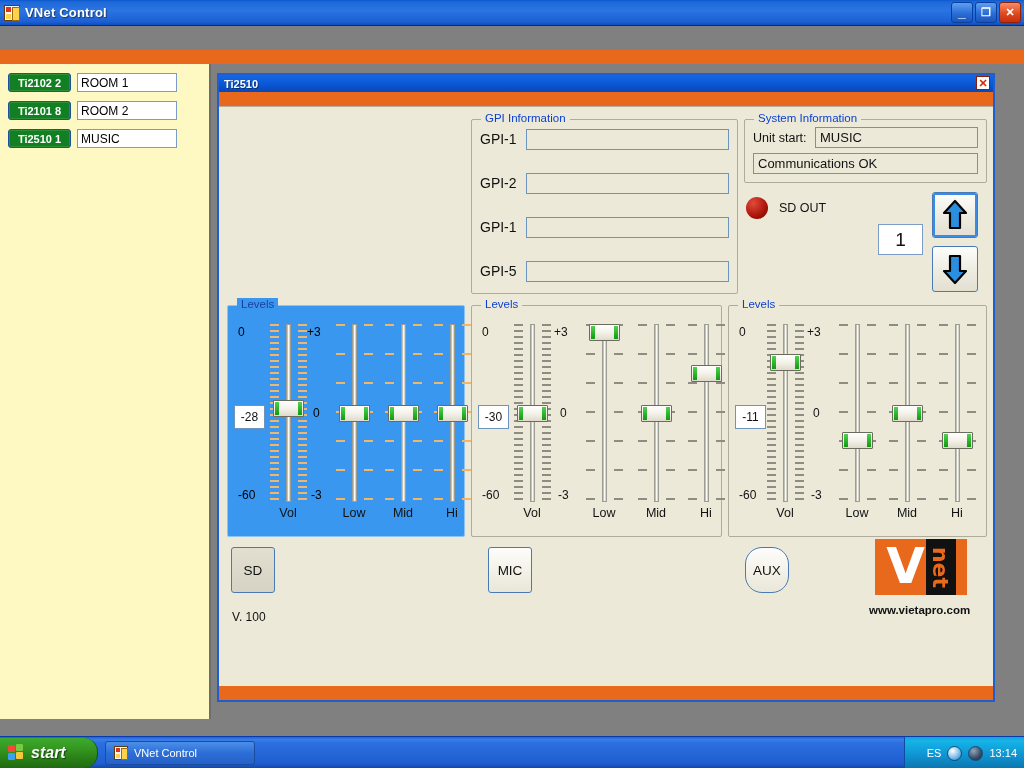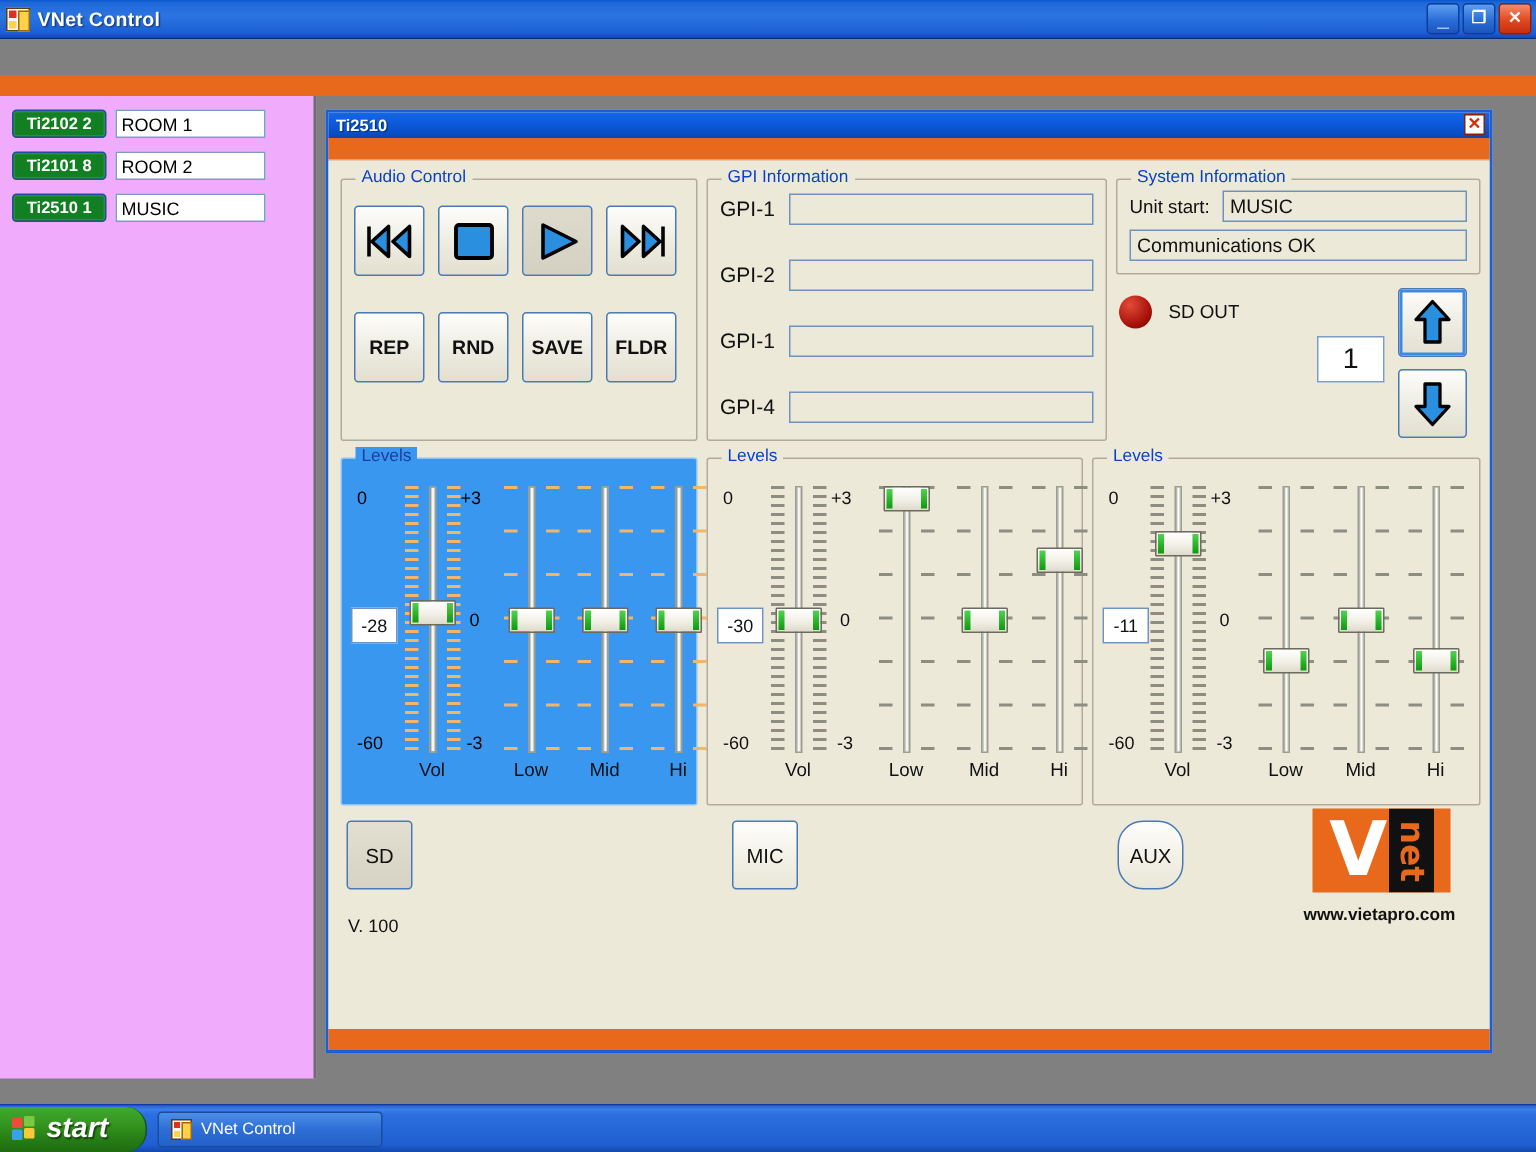--- a/index.html
+++ b/index.html
@@ -69,21 +69,21 @@
     background: #e8691b;
   }
   #client-area {
     position: absolute; left: 0; top: 64px; width: 1024px; height: 672px;
     background: #808080;
   }
 
   
   #device-panel {
     position: absolute; left: 0; top: 0; width: 211px; height: 655px;
-    background: #f0abfc; border-right: 2px solid #6d6d6d;
+    background: #fef9c3; border-right: 2px solid #6d6d6d;
   }
   .device-row { display: flex; align-items: center; gap: 6px; margin: 7px 0 0 8px; }
   .device-btn {
     width: 63px; height: 19px; background: #128022;
     border: 1px solid #1f4fa0; border-radius: 3px;
     color: #ffffff; font-size: 11px; font-weight: bold;
     display: flex; align-items: center; justify-content: center;
     cursor: pointer; box-shadow: inset 0 0 0 1px #2d8f3a;
   }
   .device-name {
@@ -262,21 +262,21 @@
   }
   #start-flag {
     width: 18px; height: 17px; margin-left: 8px; margin-right: 5px; position: relative;
   }
   #start-flag span { position: absolute; width: 7px; height: 7px; border-radius: 1px; }
   #start-flag .f1 { left: 0; top: 1px; background: #ef4a3a; }
   #start-flag .f2 { left: 8px; top: 0; background: #7ac943; }
   #start-flag .f3 { left: 0; top: 9px; background: #3aa0ef; }
   #start-flag .f4 { left: 8px; top: 8px; background: #f7c93a; }
   #start-text {
-    color: #ffffff; font-size: 19px; font-style: italic; font-weight: bold;
+    color: #ffffff; font-size: 16px; font-style: italic; font-weight: bold;
     text-shadow: 1px 1px 1px rgba(0,0,0,.5);
   }
   #task-btn {
     margin-left: 7px; height: 24px; min-width: 150px;
     background: linear-gradient(to bottom, #4b8fe8, #2d6ed6 50%, #2461c8);
     border: 1px solid #1b4c9e; border-radius: 3px;
     display: flex; align-items: center; padding: 0 8px; cursor: pointer;
   }
   #task-icon {
     width: 14px; height: 14px; margin-right: 6px; background: #f8f8f8;
@@ -350,63 +350,34 @@
 
     <div id="child-window">
       <div id="child-title">
         <div class="ct-text">Ti2510</div>
         <div id="child-close">✕</div>
       </div>
       <div id="child-orange-top"></div>
 
       <div id="child-body">
 
-        <div class="group" style="left:8px; top:12px; width:238px; height:175px;">
-          <div class="glabel">Audio Control</div>
-
-          <div class="xbtn transport" style="left:8px; top:17px;">
-            <svg width="34" height="26" viewBox="0 0 34 26">
-              <path d="M16 3 L16 23 L5 13 Z M30 3 L30 23 L19 13 Z M3 3 L3 23" stroke="#000" stroke-width="2.4" fill="#2b8fe0" stroke-linejoin="round"></path>
-            </svg>
-          </div>
-          <div class="xbtn transport" style="left:64px; top:17px;">
-            <svg width="30" height="28" viewBox="0 0 30 28">
-              <rect x="3" y="3" width="24" height="22" rx="2" fill="#2b8fe0" stroke="#000" stroke-width="2.6"></rect>
-            </svg>
-          </div>
-          <div class="xbtn transport pressed" style="left:120px; top:17px;">
-            <svg width="30" height="28" viewBox="0 0 30 28">
-              <path d="M5 3 L27 14 L5 25 Z" fill="#2b8fe0" stroke="#000" stroke-width="2.4" stroke-linejoin="round"></path>
-            </svg>
-          </div>
-          <div class="xbtn transport" style="left:176px; top:17px;">
-            <svg width="34" height="26" viewBox="0 0 34 26">
-              <path d="M4 3 L4 23 L15 13 Z M18 3 L18 23 L29 13 Z M31 3 L31 23" stroke="#000" stroke-width="2.4" fill="#2b8fe0" stroke-linejoin="round"></path>
-            </svg>
-          </div>
-
-          <div class="xbtn tbtn2" style="left:8px; top:88px;">REP</div>
-          <div class="xbtn tbtn2" style="left:64px; top:88px;">RND</div>
-          <div class="xbtn tbtn2" style="left:120px; top:88px;">SAVE</div>
-          <div class="xbtn tbtn2" style="left:176px; top:88px;">FLDR</div>
-        </div>
 
         <div class="group" style="left:252px; top:12px; width:267px; height:175px;">
           <div class="glabel">GPI Information</div>
 
           <div class="gpi-label" style="left:8px; top:11px;">GPI-1</div>
           <div class="gpi-field" style="left:54px; top:9px; width:203px;"></div>
 
           <div class="gpi-label" style="left:8px; top:55px;">GPI-2</div>
           <div class="gpi-field" style="left:54px; top:53px; width:203px;"></div>
 
           <div class="gpi-label" style="left:8px; top:99px;">GPI-1</div>
           <div class="gpi-field" style="left:54px; top:97px; width:203px;"></div>
 
-          <div class="gpi-label" style="left:8px; top:143px;">GPI-4</div>
+          <div class="gpi-label" style="left:8px; top:143px;">GPI-5</div>
           <div class="gpi-field" style="left:54px; top:141px; width:203px;"></div>
         </div>
 
         <div class="group" style="left:525px; top:12px; width:243px; height:64px;">
           <div class="glabel">System Information</div>
           <div class="sys-label" style="left:8px; top:11px;">Unit start:</div>
           <div class="sys-field" style="left:70px; top:7px; width:163px;">MUSIC</div>
           <div class="sys-field" style="left:8px; top:33px; width:225px;">Communications OK</div>
         </div>
 
@@ -897,13 +868,19 @@
         <span class="f2"></span>
         <span class="f3"></span>
         <span class="f4"></span>
     </div>
     <div id="start-text">start</div>
   </div>
   <div id="task-btn">
     <div id="task-icon"></div>
     <div id="task-label">VNet Control</div>
   </div>
+  <div id="tray">
+    <div class="tray-text">ES</div>
+    <div class="tray-ico"></div>
+    <div class="tray-ico dark"></div>
+    <div class="tray-text">13:14</div>
+  </div>
 </div>
 
 </body></html>

